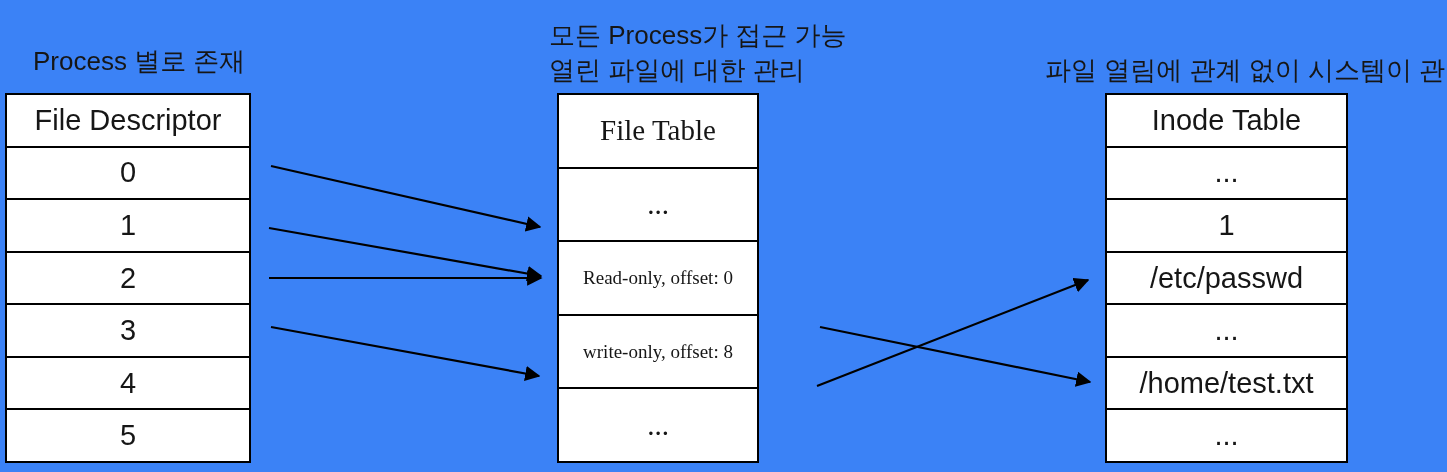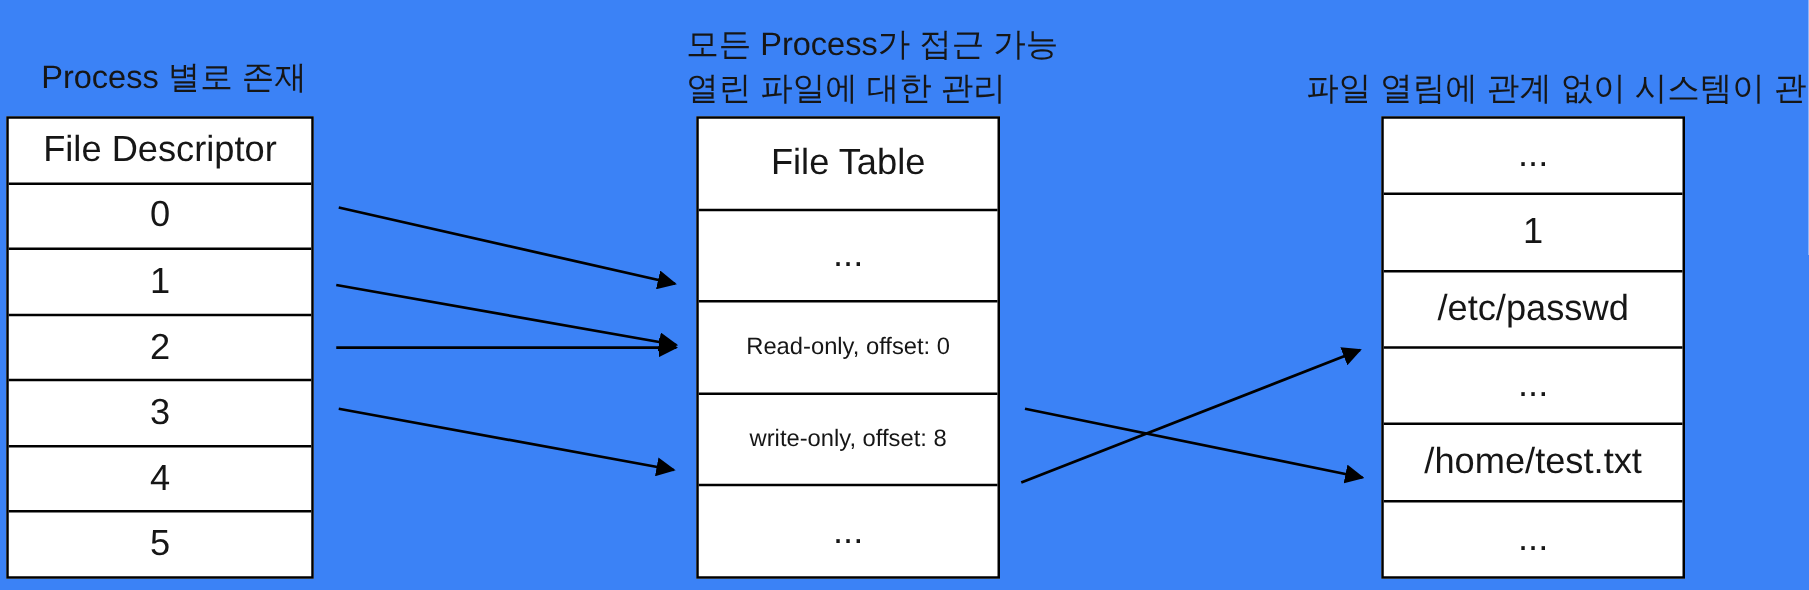--- a/index.html
+++ b/index.html
@@ -73,29 +73,30 @@
   <div class="diagram-table" style="left:5px; width:246px;">
     <div class="cell">File Descriptor</div>
     <div class="cell">0</div>
     <div class="cell">1</div>
     <div class="cell">2</div>
     <div class="cell">3</div>
     <div class="cell">4</div>
     <div class="cell">5</div>
   </div>
 
-  <div class="diagram-table" style="left:557px; width:243px;">
+  <div class="diagram-table" style="left:557px; width:202px;font-family:Liberation Serif, serif;">
     <div class="cell">File Table</div>
     <div class="cell">...</div>
     <div class="cell small">Read-only, offset: 0</div>
     <div class="cell small">write-only, offset: 8</div>
     <div class="cell">...</div>
   </div>
 
   <div class="diagram-table" style="left:1105px; width:243px;">
+    <div class="cell">Inode Table</div>
     <div class="cell">...</div>
     <div class="cell">1</div>
     <div class="cell">/etc/passwd</div>
     <div class="cell">...</div>
     <div class="cell">/home/test.txt</div>
     <div class="cell">...</div>
   </div>
 
   <svg class="arrow-layer" viewBox="0 0 1447 472">
     <defs>

